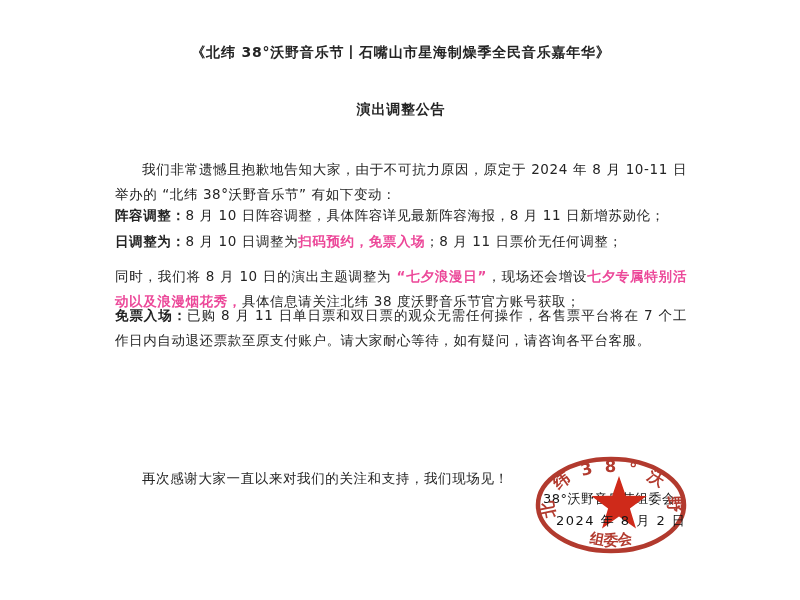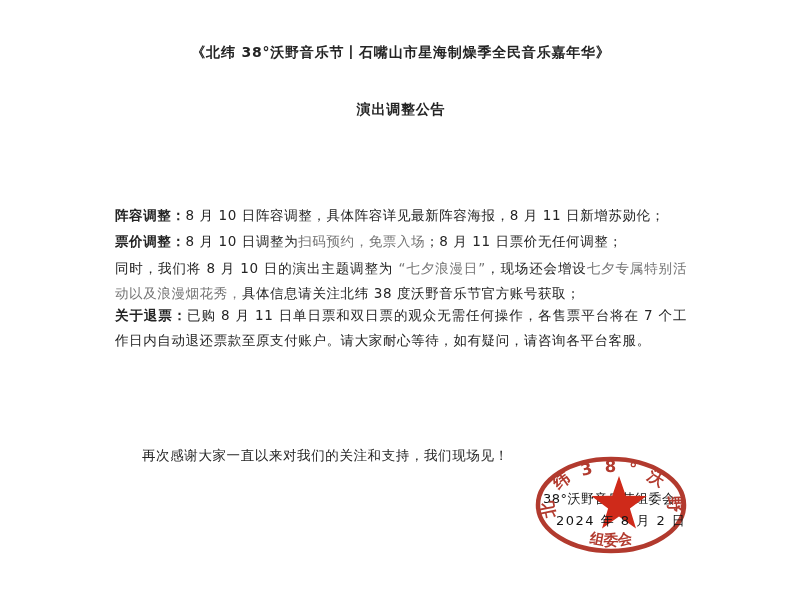--- a/index.html
+++ b/index.html
@@ -9,51 +9,52 @@
     color:#242424; overflow:hidden;border-radius:28px;
   }
   .blk {
     position:absolute; left:115px; width:572px;
     font-size:13.5px; line-height:25px; letter-spacing:0.6px;
     text-align:justify;
   }
   .center { text-align:center; font-weight:bold; font-size:14px; letter-spacing:0.8px; }
   .indent { text-indent:2em; }
   .bold { font-weight:bold; }
-  .red { color:#737373; font-weight:normal; }
+  .red { color:#ec4899; font-weight:bold; }
   
   .stamp-svg { position:absolute; left:532px; top:455px; width:158px; height:102px; z-index:2; }
   .stamp-text {
     position:absolute; color:#141414; white-space:nowrap;
     font-size:13px; letter-spacing:0.5px;
   }
   .stamp-line1 { left:543px; top:490px; z-index:1; }
   .stamp-line2 { left:556px; top:512px; z-index:3; letter-spacing:1.5px; }
 </style>
 </head>
 <body>
 
 <div class="page">
 
   <div class="blk center" style="top:40px;">《北纬 38°沃野音乐节丨石嘴山市星海制燥季全民音乐嘉年华》</div>
 
   <div class="blk center" style="top:84px;margin-top:13px;">演出调整公告</div>
 
 
+  <div class="blk indent" style="top:157px;">我们非常遗憾且抱歉地告知大家，由于不可抗力原因，原定于 2024 年 8 月 10-11 日举办的 “北纬 38°沃野音乐节” 有如下变动：</div>
 
   <div class="blk" style="top:203px;"><span class="bold">阵容调整：</span><span>8 月 10 日阵容调整，具体阵容详见最新阵容海报，8 月 11 日新增苏勋伦；</span></div>
 
-  <div class="blk" style="top:229px;"><span class="bold">票价调整：</span><span>8 月 10 日调整为</span><span class="red">扫码预约，免票入场</span><span>；8 月 11 日票价无任何调整；</span></div>
+  <div class="blk" style="top:229px;"><span class="bold">日调整为：</span><span>8 月 10 日调整为</span><span class="red">扫码预约，免票入场</span><span>；8 月 11 日票价无任何调整；</span></div>
 
-  <div class="blk" style="top:256px;"><span>同时，我们将 8 月 10 日的演出主题调整为 </span><span class="red">“七夕浪漫日”</span><span>，现场还会增设</span><span class="red">七夕专属特别活动以及浪漫烟花秀，</span><span>具体信息请关注北纬 38 度沃野音乐节官方账号获取；</span></div>
+  <div class="blk" style="top:264px;"><span>同时，我们将 8 月 10 日的演出主题调整为 </span><span class="red">“七夕浪漫日”</span><span>，现场还会增设</span><span class="red">七夕专属特别活动以及浪漫烟花秀，</span><span>具体信息请关注北纬 38 度沃野音乐节官方账号获取；</span></div>
 
-  <div class="blk" style="top:303px;"><span class="bold">关于退票：</span><span>已购 8 月 11 日单日票和双日票的观众无需任何操作，各售票平台将在 7 个工作日内自动退还票款至原支付账户。请大家耐心等待，如有疑问，请咨询各平台客服。</span></div>
+  <div class="blk" style="top:303px;"><span class="bold">免票入场：</span><span>已购 8 月 11 日单日票和双日票的观众无需任何操作，各售票平台将在 7 个工作日内自动退还票款至原支付账户。请大家耐心等待，如有疑问，请咨询各平台客服。</span></div>
 
 
-  <div class="blk indent" style="top:443px;">再次感谢大家一直以来对我们的关注和支持，我们现场见！</div>
+  <div class="blk indent" style="top:466px;">再次感谢大家一直以来对我们的关注和支持，我们现场见！</div>
 
   <div class="stamp-text stamp-line1">38°沃野音乐节组委会</div>
 
   <svg class="stamp-svg" viewBox="0 0 158 102">
     <ellipse cx="79" cy="50" rx="73" ry="46" fill="none" stroke-width="4.5" stroke="#b23a2e"></ellipse>
     <defs>
       <path id="arcTop" d="M 24.5 61.2 A 58 33 0 1 1 133.5 61.2" fill="none"></path>
       <path id="arcBottom" d="M 45.7 82.8 A 58 40 0 0 0 112.3 82.8" fill="none"></path>
     </defs>
     <text font-size="16.5" font-weight="bold" fill="#b23a2e">

